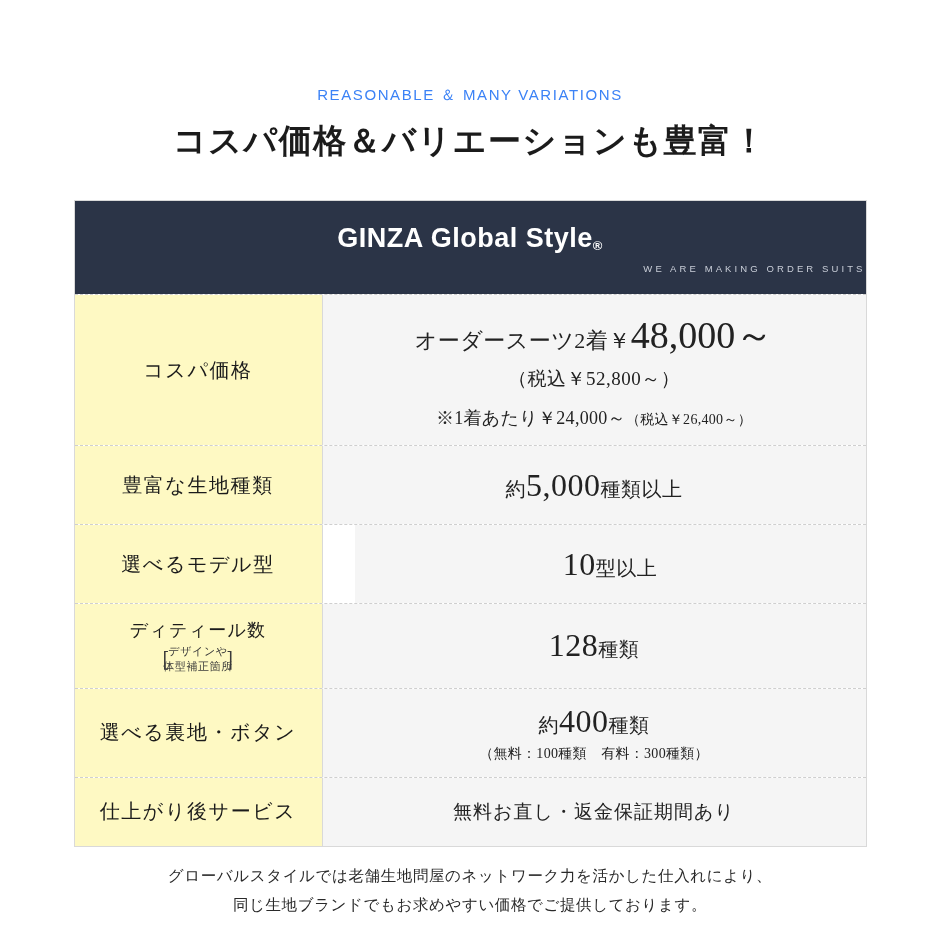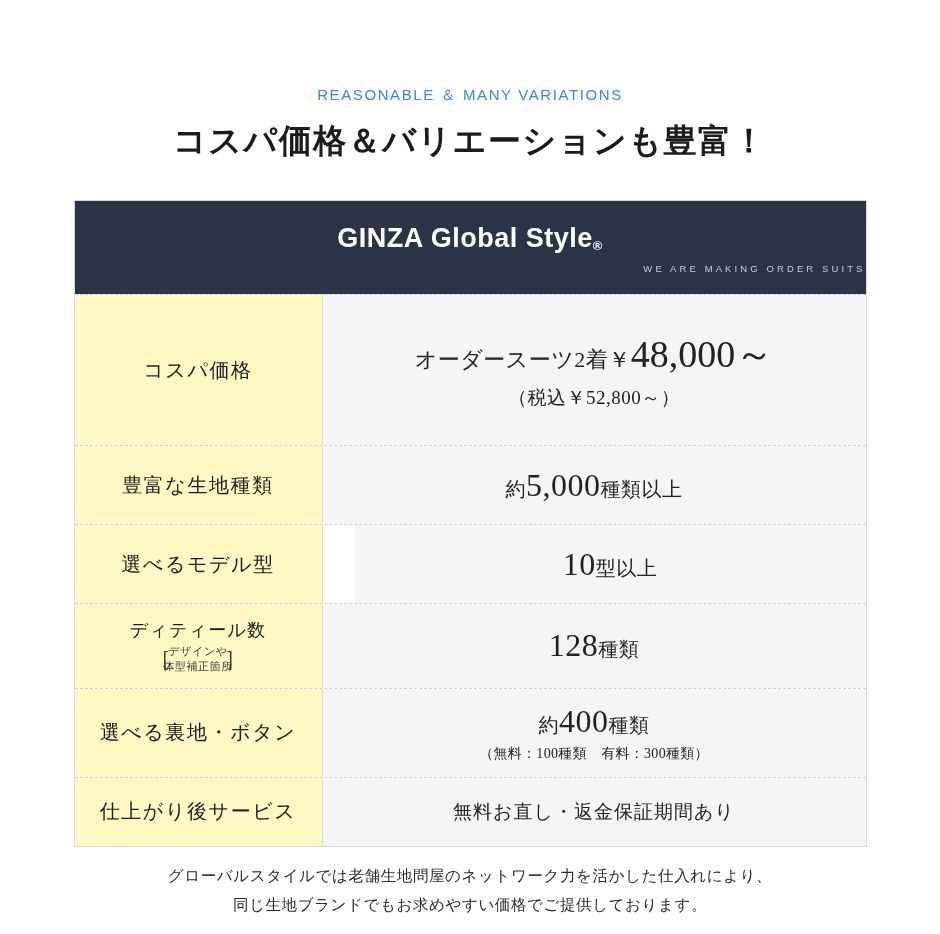--- a/index.html
+++ b/index.html
@@ -215,20 +215,21 @@
       <div class="brand-sub">WE ARE MAKING ORDER SUITS</div>
     </div>
 
     <div class="row r1">
       <div class="cell-label">
         <span class="label-text">コスパ価格</span>
       </div>
       <div class="cell-value">
         <div class="r1-line1"><span>オーダースーツ2着￥</span><span class="big">48,000</span><span class="big">～</span></div>
         <div class="r1-line2">（税込￥52,800～）</div>
+        <div class="r1-line3"><span>※1着あたり￥24,000～</span><span class="tiny">（税込￥26,400～）</span></div>
       </div>
     </div>
 
     <div class="row r2">
       <div class="cell-label">
         <span class="label-text">豊富な生地種類</span>
       </div>
       <div class="cell-value">
         <div class="val-mid"><span>約</span><span class="num">5,000</span><span>種類以上</span></div>
       </div>

